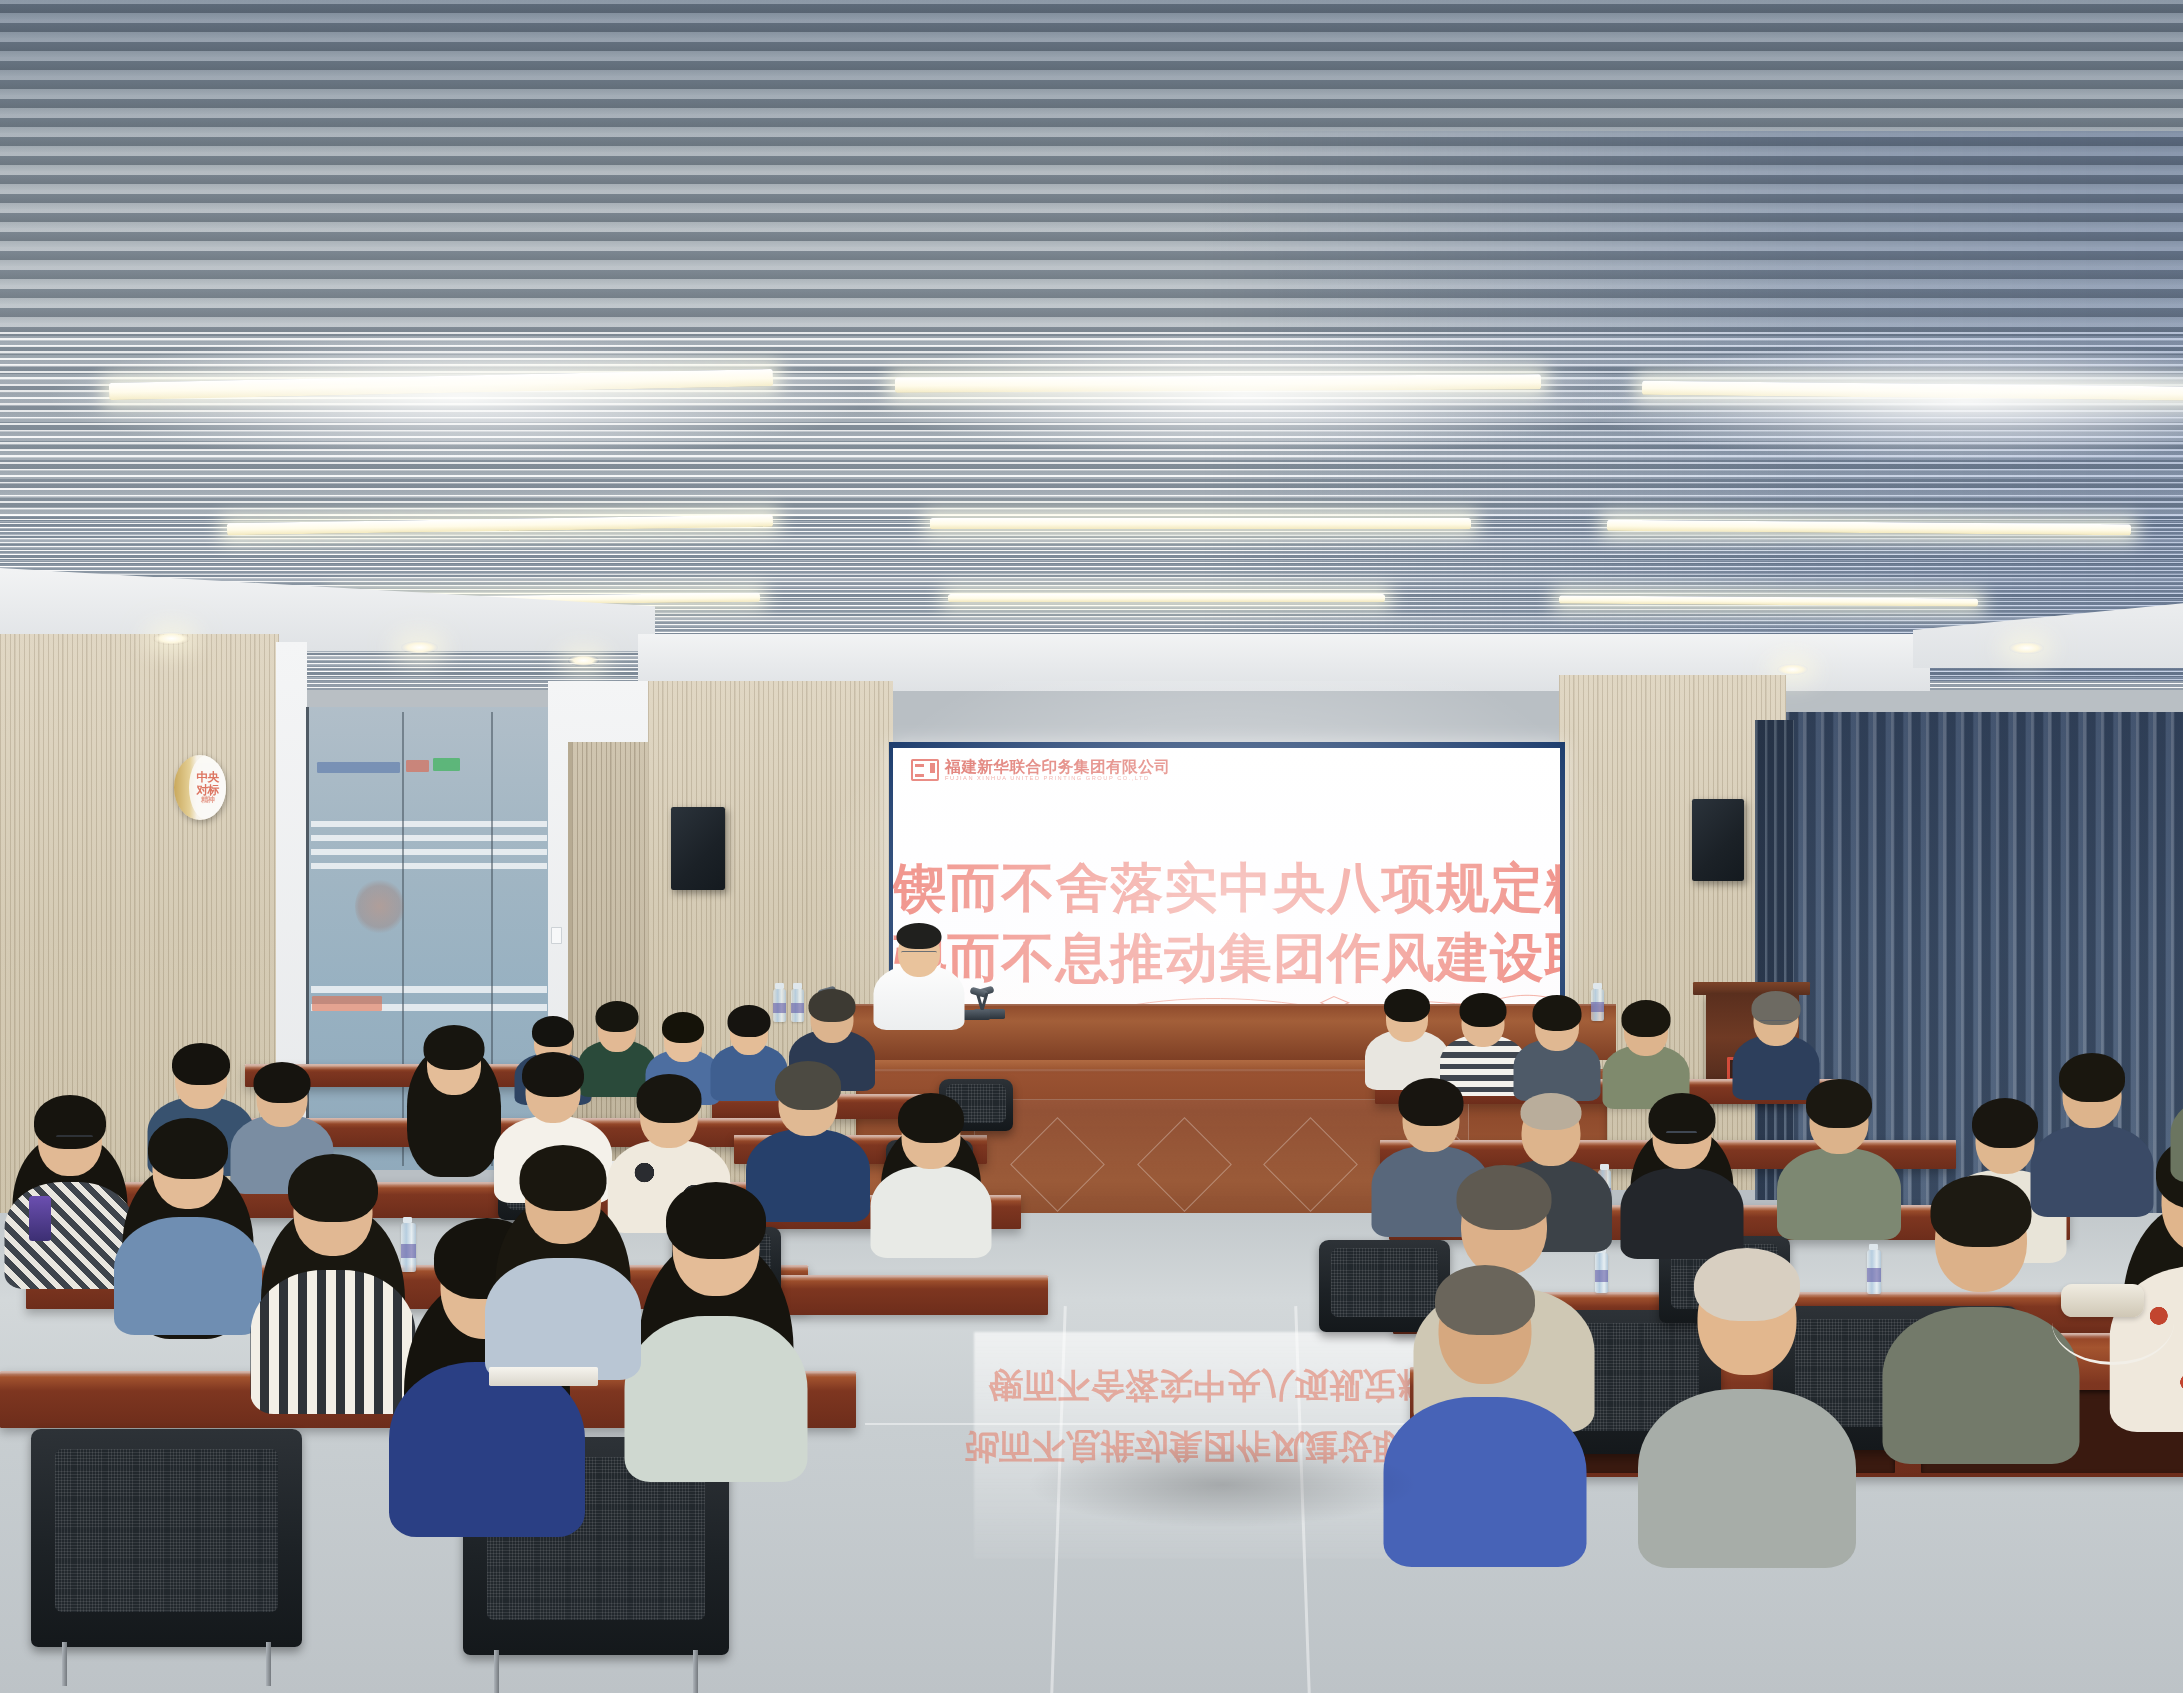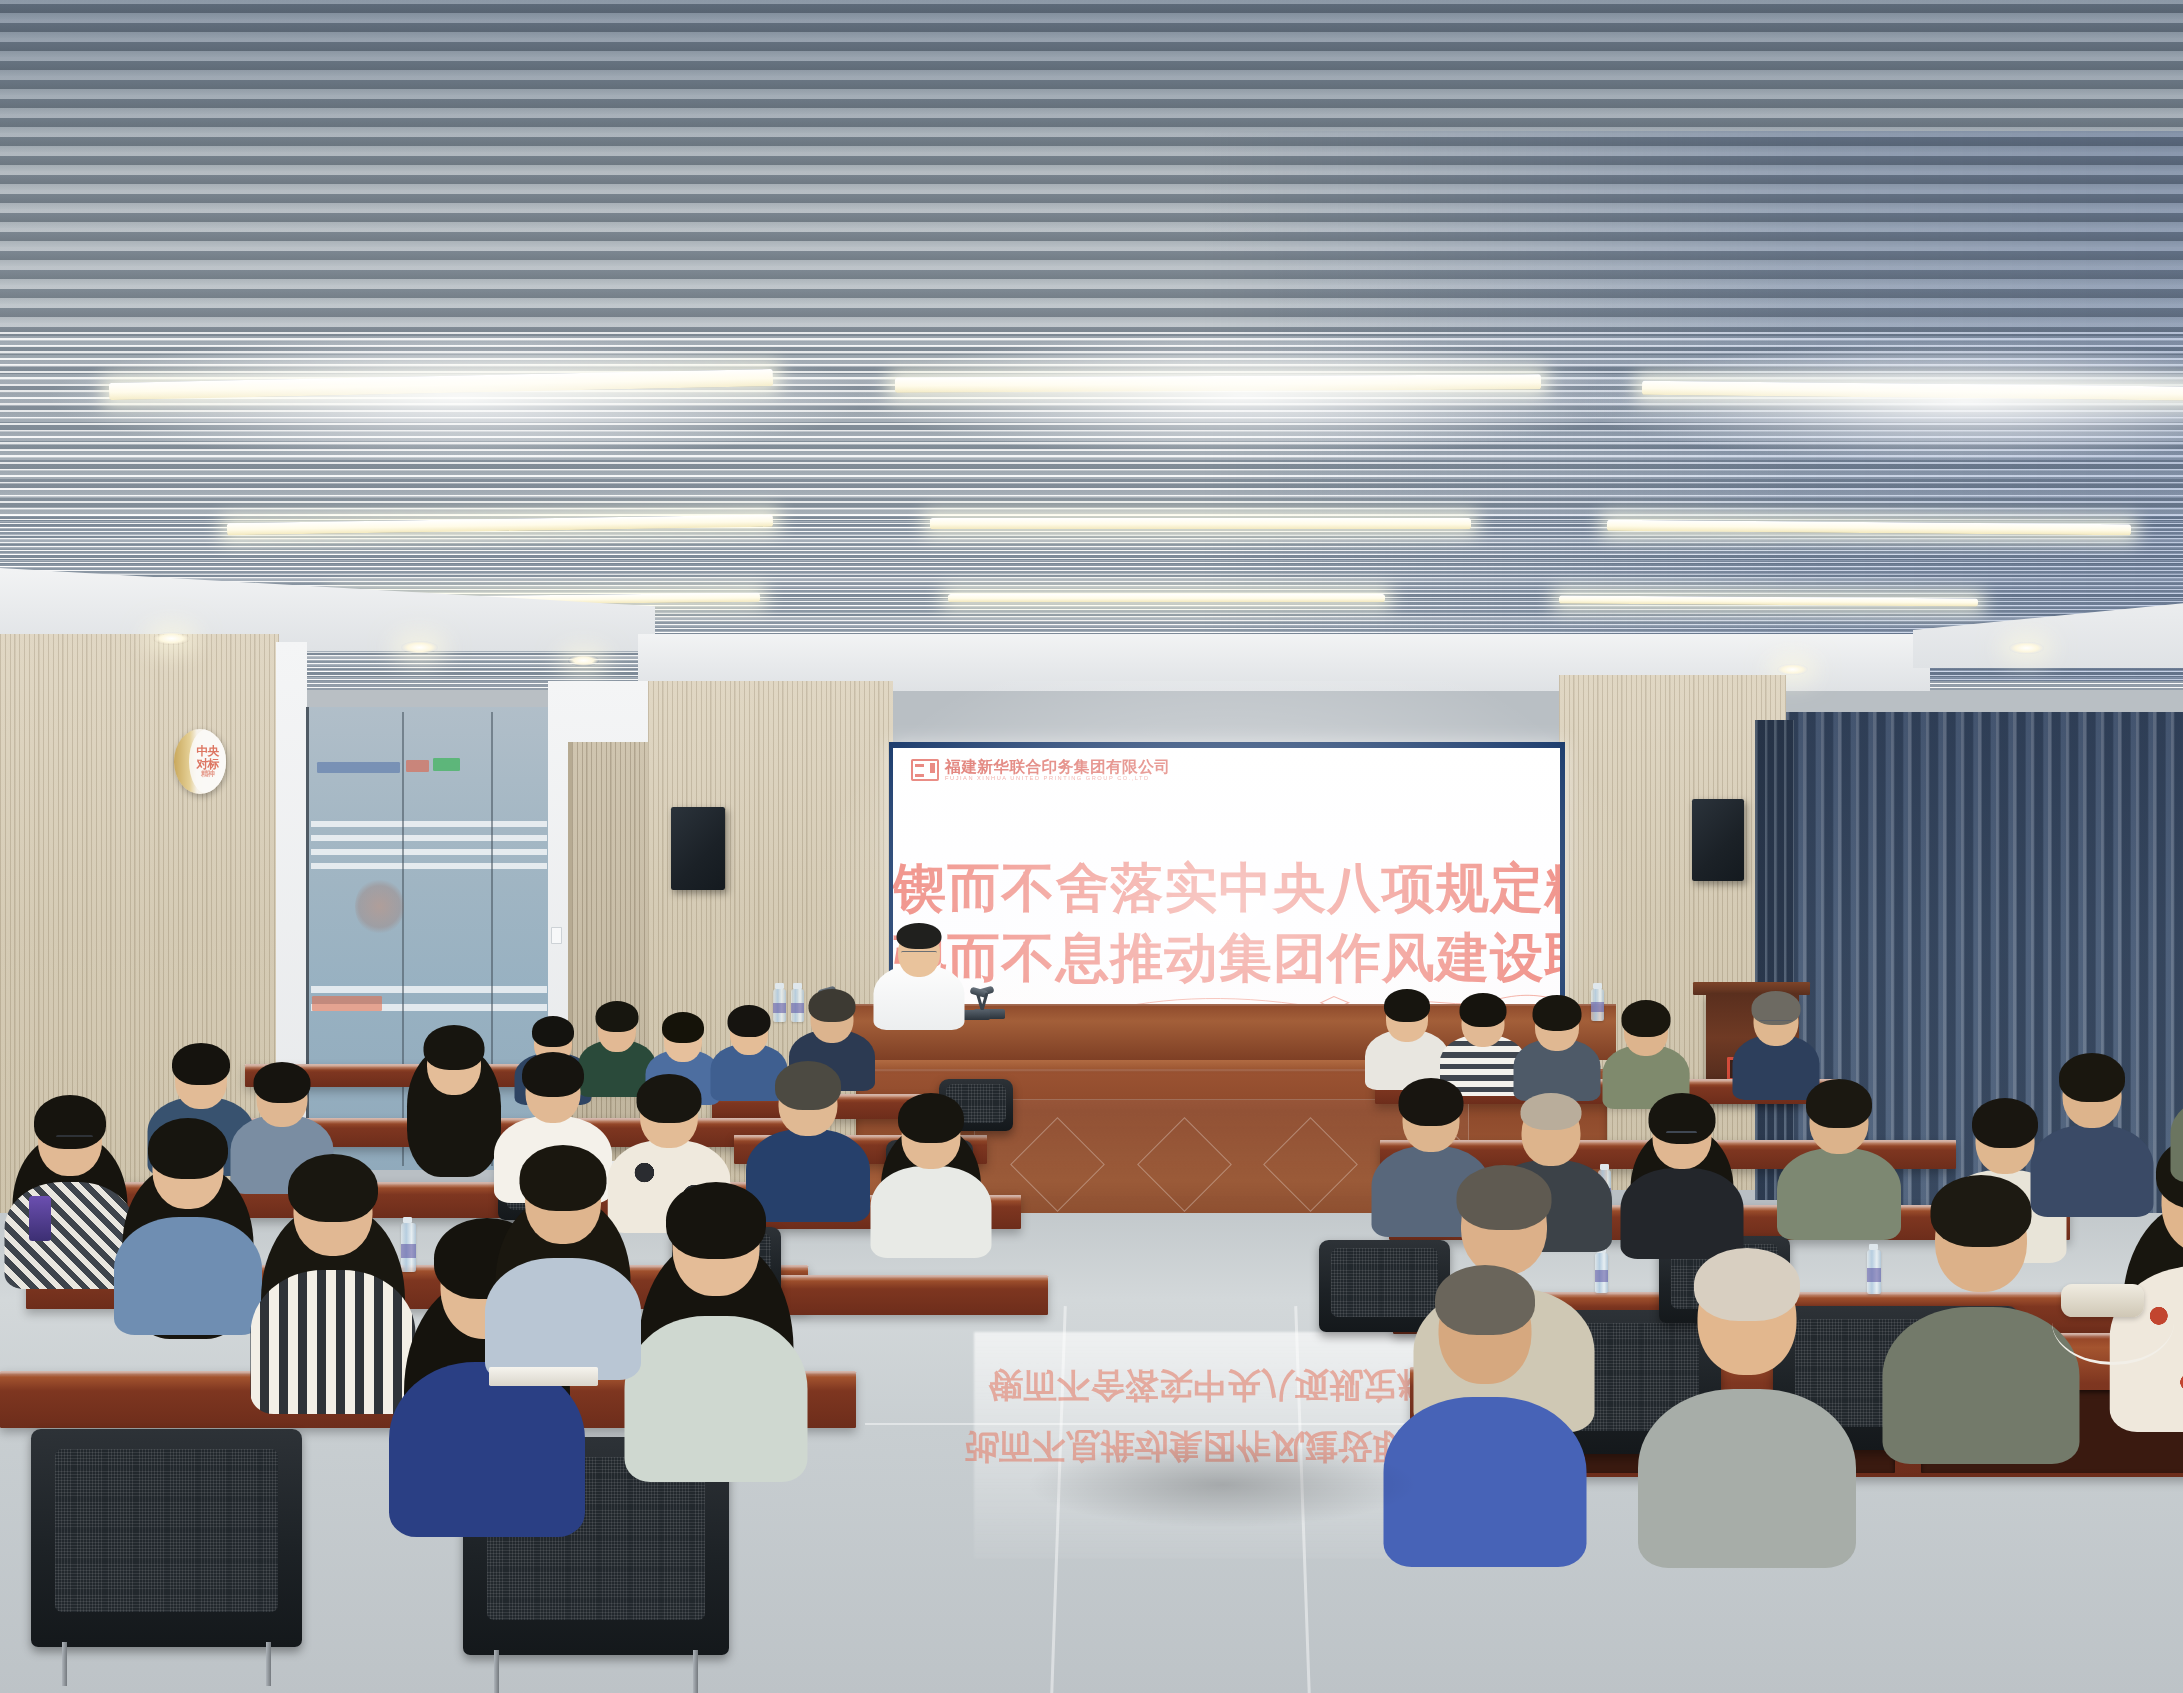--- a/index.html
+++ b/index.html
@@ -377,21 +377,21 @@
 
   <div class="plainwall" style="left:276px;top:642px;width:31px;height:568px;"></div>
 
   <div class="downlight" style="left:153px;top:632px;"></div>
   <div class="downlight" style="left:401px;top:641px;"></div>
   <div class="downlight" style="left:568px;top:655px;width:31px;height:11.4px;"></div>
   <div class="downlight" style="left:707px;top:761px;width:27px;height:9.6px;"></div>
   <div class="downlight" style="left:1777px;top:664px;width:31px;height:11px;"></div>
   <div class="downlight" style="left:2009px;top:642px;width:35px;height:12.2px;"></div>
 
-  <div id="plaque" style="left:174px;top:729px;">
+  <div id="plaque" style="left:174px;top:755px;">
     <div id="plaque-face">
       <span>中央</span>
       <span>对标</span>
       <span style="font-size:7.4px;opacity:.7;">精神</span>
     </div>
   </div>
 
   <div id="glass" style="left:306px;top:707px;width:245px;height:463px;"></div>
   <div class="frostband" style="left:311px;top:821px;width:236px;height:5.7px;"></div>
   <div class="frostband" style="left:311px;top:835px;width:236px;height:5.7px;"></div>

